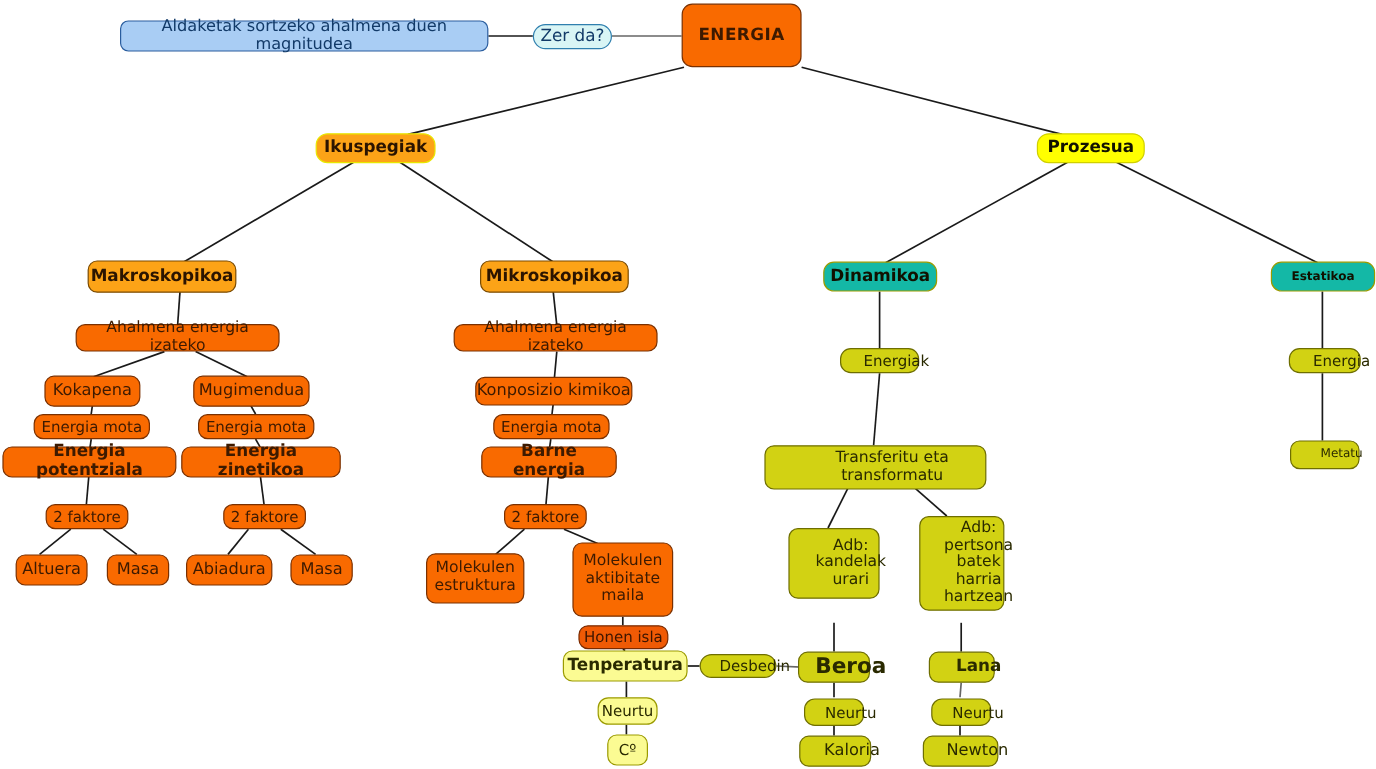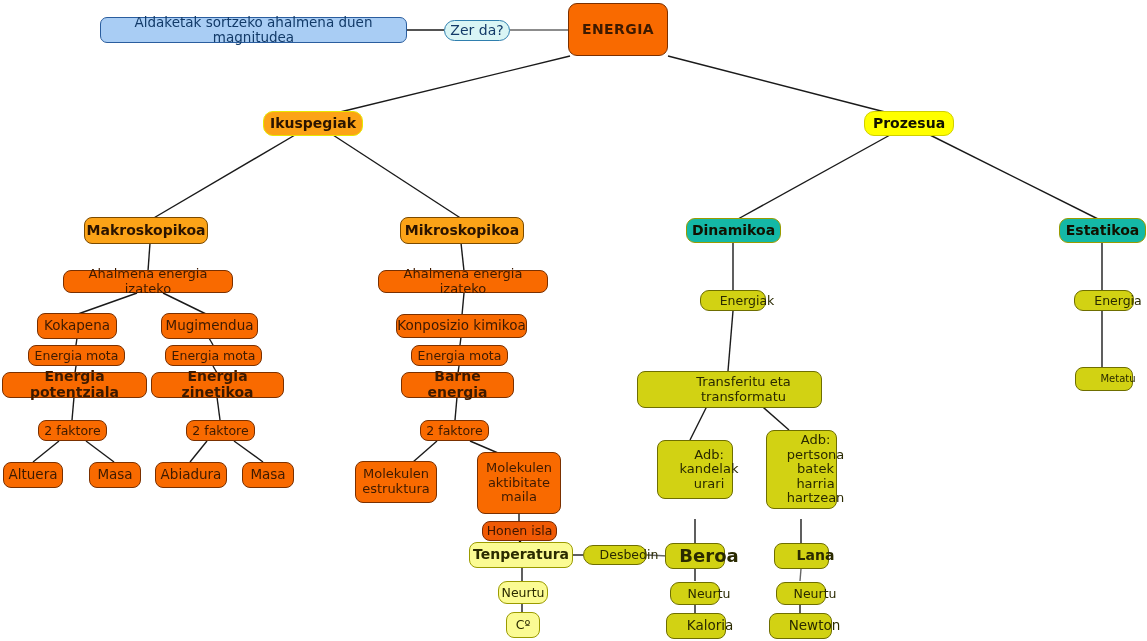--- a/index.html
+++ b/index.html
@@ -121,41 +121,41 @@
   <div class="node t-blue" style="left:100px; top:17px; width:307px; height:26px; border-radius:7px; font-size:13.5px;">Aldaketak sortzeko ahalmena duen magnitudea</div>
 
   <div class="node t-cyan" style="left:444px; top:20px; width:66px; height:21px; border-radius:11px; font-size:14px;">Zer da?</div>
 
   <div class="node t-orange bold" style="left:568px; top:3px; width:100px; height:53px; border-radius:9px; font-size:14px; letter-spacing:.4px;">ENERGIA</div>
 
   <div class="node t-amber-yb bold" style="left:263px; top:111px; width:100px; height:25px; border-radius:10px; font-size:14px;">Ikuspegiak</div>
 
   <div class="node t-yellow-ob bold" style="left:864px; top:111px; width:90px; height:25px; border-radius:10px; font-size:14px;">Prozesua</div>
 
-  <div class="node t-amber bold" style="left:84px; top:217px; width:124px; height:27px; border-radius:8px; font-size:14px;">Makroskopikoa</div>
+  <div class="node t-amber bold" style="left:73px; top:217px; width:124px; height:27px; border-radius:8px; font-size:14px;">Makroskopikoa</div>
 
   <div class="node t-orange" style="left:63px; top:270px; width:170px; height:23px; border-radius:8px; font-size:13px;">Ahalmena energia izateko</div>
 
   <div class="node t-orange" style="left:37px; top:313px; width:80px; height:26px; border-radius:8px; font-size:13.5px;">Kokapena</div>
 
   <div class="node t-orange" style="left:161px; top:313px; width:97px; height:26px; border-radius:8px; font-size:13.5px;">Mugimendua</div>
 
   <div class="node t-orange" style="left:28px; top:345px; width:97px; height:21px; border-radius:8px; font-size:12.5px;">Energia mota</div>
 
   <div class="node t-orange" style="left:165px; top:345px; width:97px; height:21px; border-radius:8px; font-size:12.5px;">Energia mota</div>
 
   <div class="node t-orange bold" style="left:2px; top:372px; width:145px; height:26px; border-radius:8px; font-size:14px;">Energia potentziala</div>
 
   <div class="node t-orange bold" style="left:151px; top:372px; width:133px; height:26px; border-radius:8px; font-size:14px;">Energia zinetikoa</div>
 
   <div class="node t-orange" style="left:38px; top:420px; width:69px; height:21px; border-radius:8px; font-size:12.5px;">2 faktore</div>
 
   <div class="node t-orange" style="left:186px; top:420px; width:69px; height:21px; border-radius:8px; font-size:12.5px;">2 faktore</div>
 
-  <div class="node t-orange" style="left:3px; top:462px; width:60px; height:26px; border-radius:8px; font-size:13.5px;">Altuera</div>
+  <div class="node t-orange" style="left:13px; top:462px; width:60px; height:26px; border-radius:8px; font-size:13.5px;">Altuera</div>
 
   <div class="node t-orange" style="left:89px; top:462px; width:52px; height:26px; border-radius:8px; font-size:13.5px;">Masa</div>
 
   <div class="node t-orange" style="left:155px; top:462px; width:72px; height:26px; border-radius:8px; font-size:13.5px;">Abiadura</div>
 
   <div class="node t-orange" style="left:242px; top:462px; width:52px; height:26px; border-radius:8px; font-size:13.5px;">Masa</div>
 
   <div class="node t-amber bold" style="left:400px; top:217px; width:124px; height:27px; border-radius:8px; font-size:14px;">Mikroskopikoa</div>
 
   <div class="node t-orange" style="left:378px; top:270px; width:170px; height:23px; border-radius:8px; font-size:13px;">Ahalmena energia izateko</div>
@@ -206,19 +206,19 @@
   <div class="node t-olive bold" style="left:774px; top:543px; width:55px; height:26px; border-radius:8px; font-size:14px;">Lana</div>
 
   <div class="node t-olive" style="left:670px; top:582px; width:50px; height:23px; border-radius:9px; font-size:12.5px;">Neurtu</div>
 
   <div class="node t-olive" style="left:776px; top:582px; width:50px; height:23px; border-radius:9px; font-size:12.5px;">Neurtu</div>
 
   <div class="node t-olive" style="left:666px; top:613px; width:60px; height:26px; border-radius:8px; font-size:13.5px;">Kaloria</div>
 
   <div class="node t-olive" style="left:769px; top:613px; width:63px; height:26px; border-radius:8px; font-size:13.5px;">Newton</div>
 
-  <div class="node t-yellow bold" style="left:1059px; top:218px; width:87px; height:25px; border-radius:9px; font-size:14px;text-align:right;">Estatikoa</div>
+  <div class="node t-yellow bold" style="left:1059px; top:218px; width:87px; height:25px; border-radius:9px; font-size:10px;text-align:right;">Estatikoa</div>
 
   <div class="node t-olive" style="left:1074px; top:290px; width:60px; height:21px; border-radius:9px; font-size:12.5px;">Energia</div>
 
   <div class="node t-olive" style="left:1075px; top:367px; width:58px; height:24px; border-radius:8px; font-size:10px;">Metatu</div>
 
 </div>
 
 </body></html>

